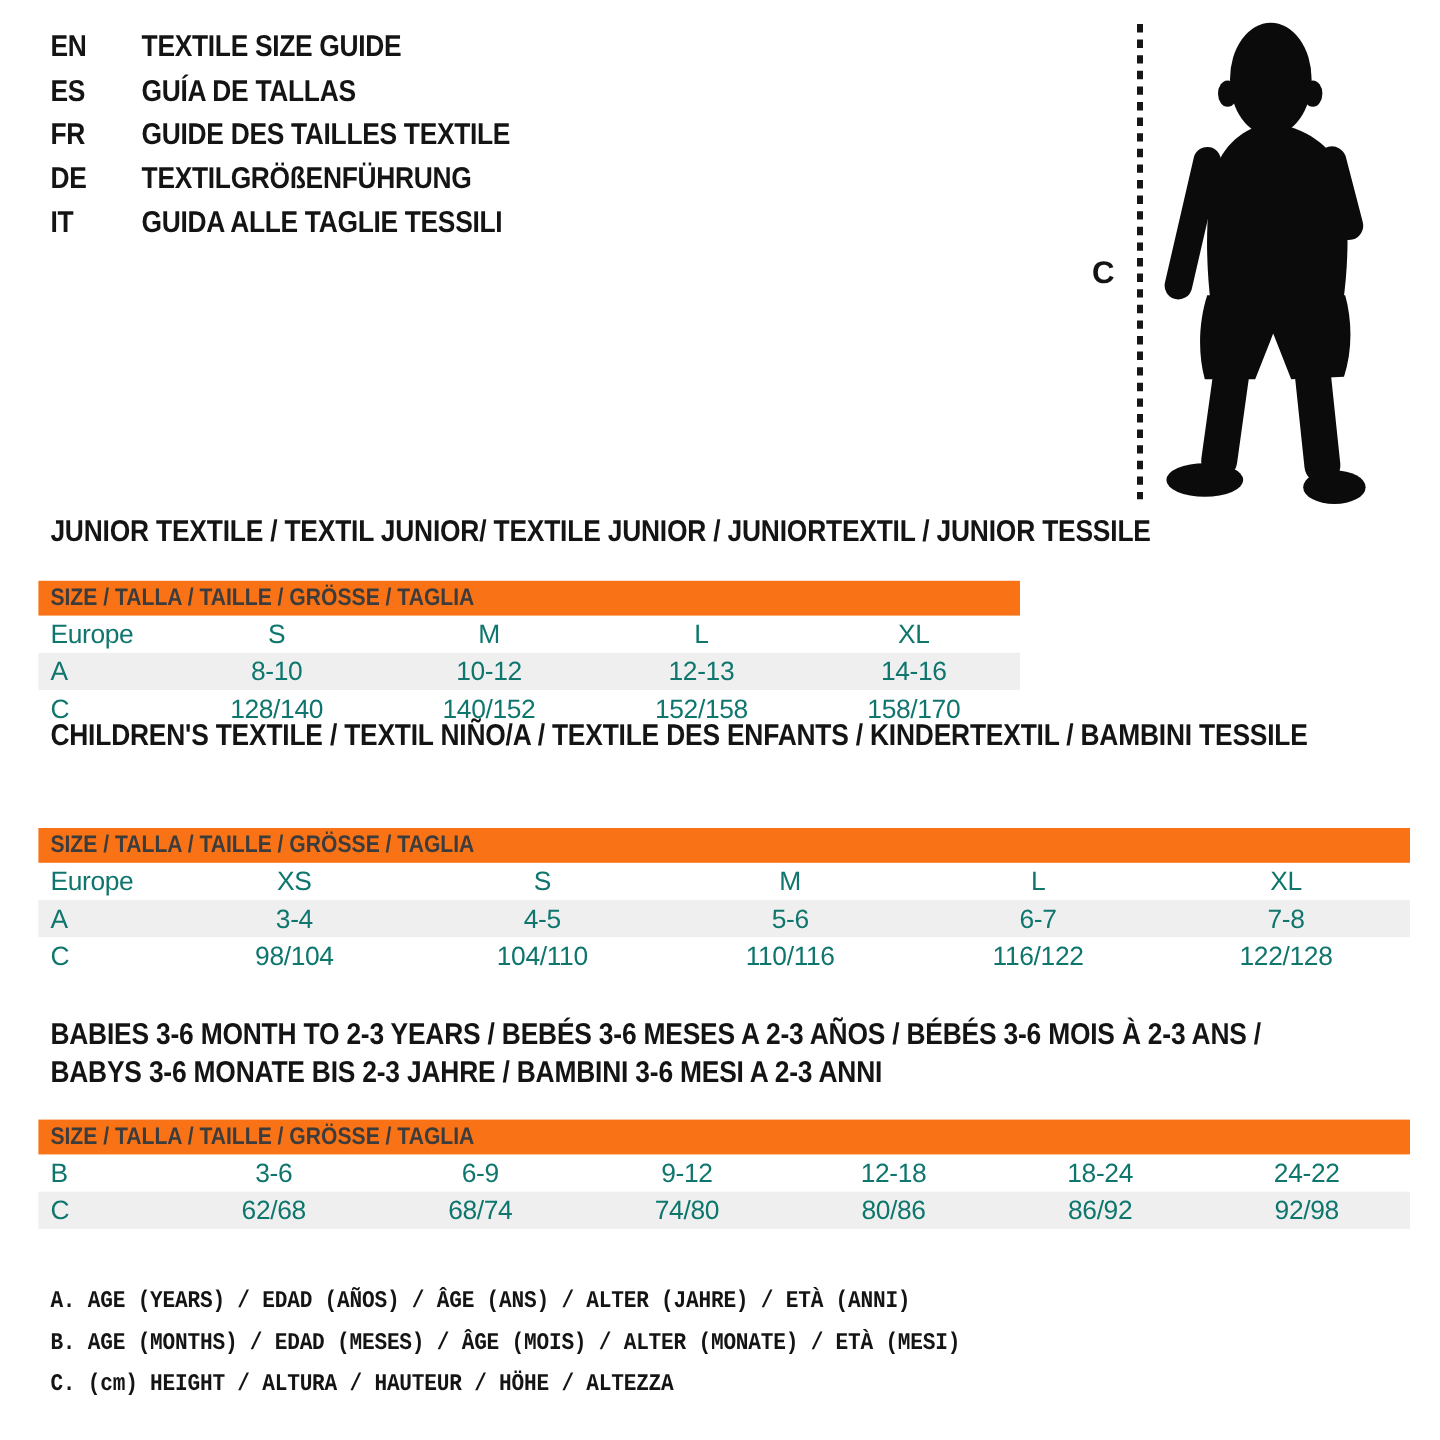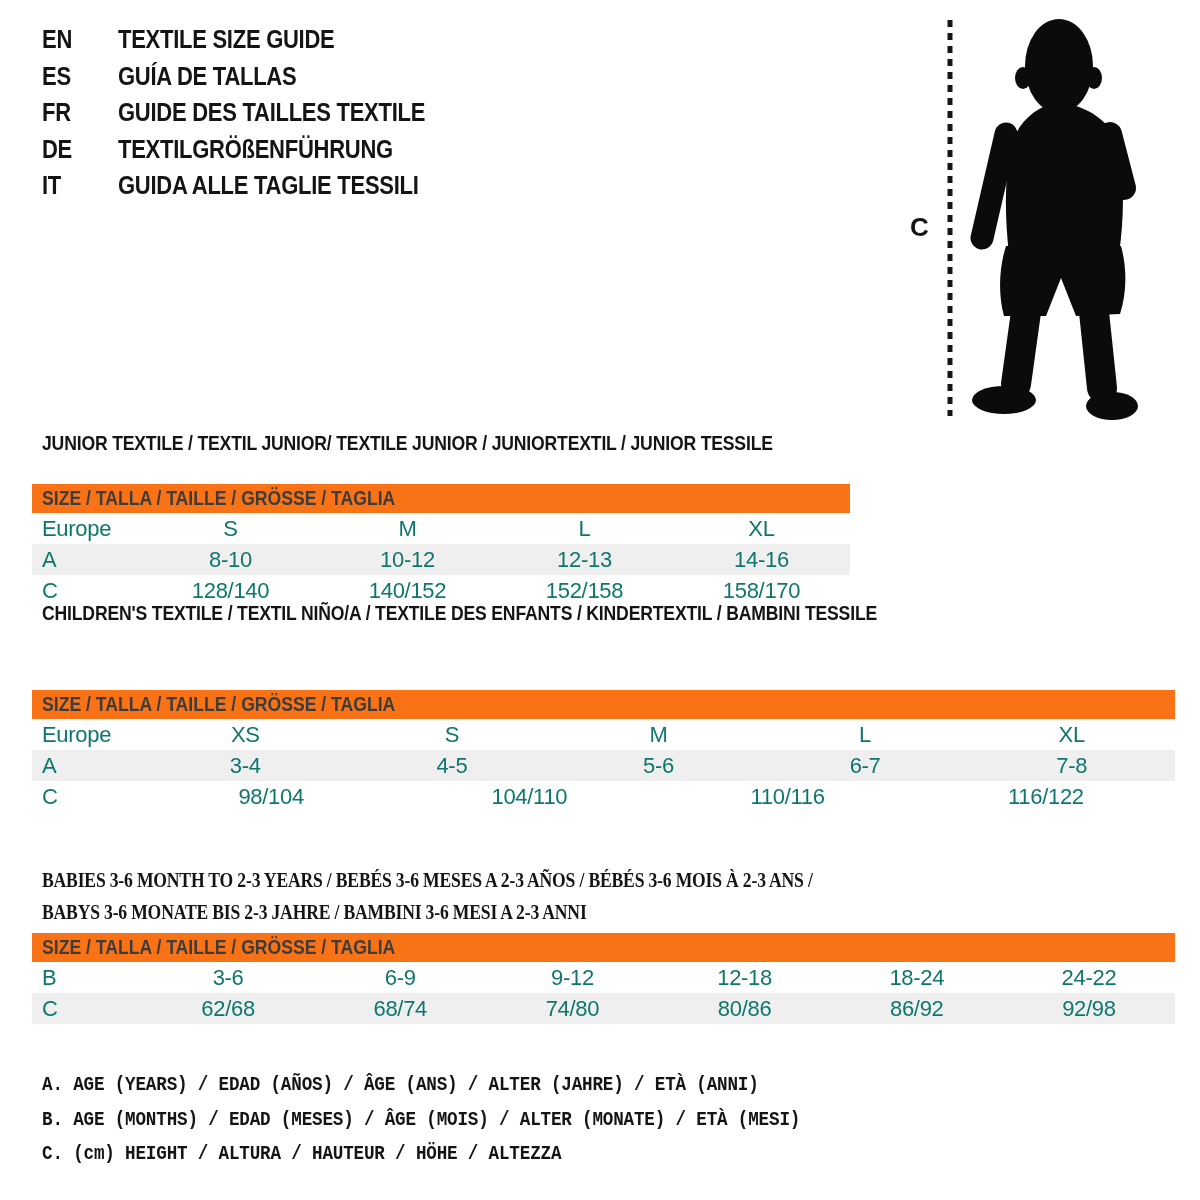--- a/index.html
+++ b/index.html
@@ -22,25 +22,25 @@
   
   .lang-block { position: absolute; left: 42px; top: 21px; }
   .lang-row { display: flex; height: 36.5px; line-height: 36.5px;
               font-size: 25px; font-weight: bold; letter-spacing: -0.3px; }
   .lang-code { width: 76px; flex: 0 0 76px; }
   
   .figure-label { position: absolute; left: 910px; top: 212px;
                   font-size: 26px; font-weight: bold; }
   .figure-svg { position: absolute; left: 942px; top: 16px; }
   
-  .sec-title { position: absolute; left: 42px; font-size: 20px;
+  .sec-title { position: absolute; left: 42px; font-size: 25px;
                font-weight: bold; line-height: 24px; letter-spacing: -0.2px; }
   .sec-title.junior   { top: 431px; }
   .sec-title.children { top: 601px; text-align: center; }
-  .sec-title.babies   { top: 864px; line-height: 32px; font-family: Liberation Serif, serif; }
+  .sec-title.babies   { top: 846px; line-height: 32px; }
   .sec-title.babies .cond { display: block; }
   
   .size-table { position: absolute; left: 32px; }
   .size-table.narrow { width: 818px; }
   .size-table.wide   { width: 1143px; }
   .size-table.junior   { top: 484px; }
   .size-table.children { top: 690px; }
   .size-table.babies   { top: 933px; }
   .bar { height: 29px; line-height: 29px; background: #f97316;
          color: #3c3c3c; font-size: 20px; font-weight: bold;
@@ -155,20 +155,21 @@
       <span class="val">5-6</span>
       <span class="val">6-7</span>
       <span class="val">7-8</span>
     </div>
     <div class="trow">
       <span class="lab">C</span>
       <span class="val">98/104</span>
       <span class="val">104/110</span>
       <span class="val">110/116</span>
       <span class="val">116/122</span>
+      <span class="val">122/128</span>
     </div>
   </div>
 
   <div class="sec-title babies">
     <span class="cond">BABIES 3-6 MONTH TO 2-3 YEARS / BEBÉS 3-6 MESES A 2-3 AÑOS / BÉBÉS 3-6 MOIS À 2-3 ANS /</span>
     <span class="cond">BABYS 3-6 MONATE BIS 2-3 JAHRE / BAMBINI 3-6 MESI A 2-3 ANNI</span>
   </div>
   <div class="size-table wide babies">
     <div class="bar">
       <span class="cond">SIZE / TALLA / TAILLE / GRÖSSE / TAGLIA</span>

